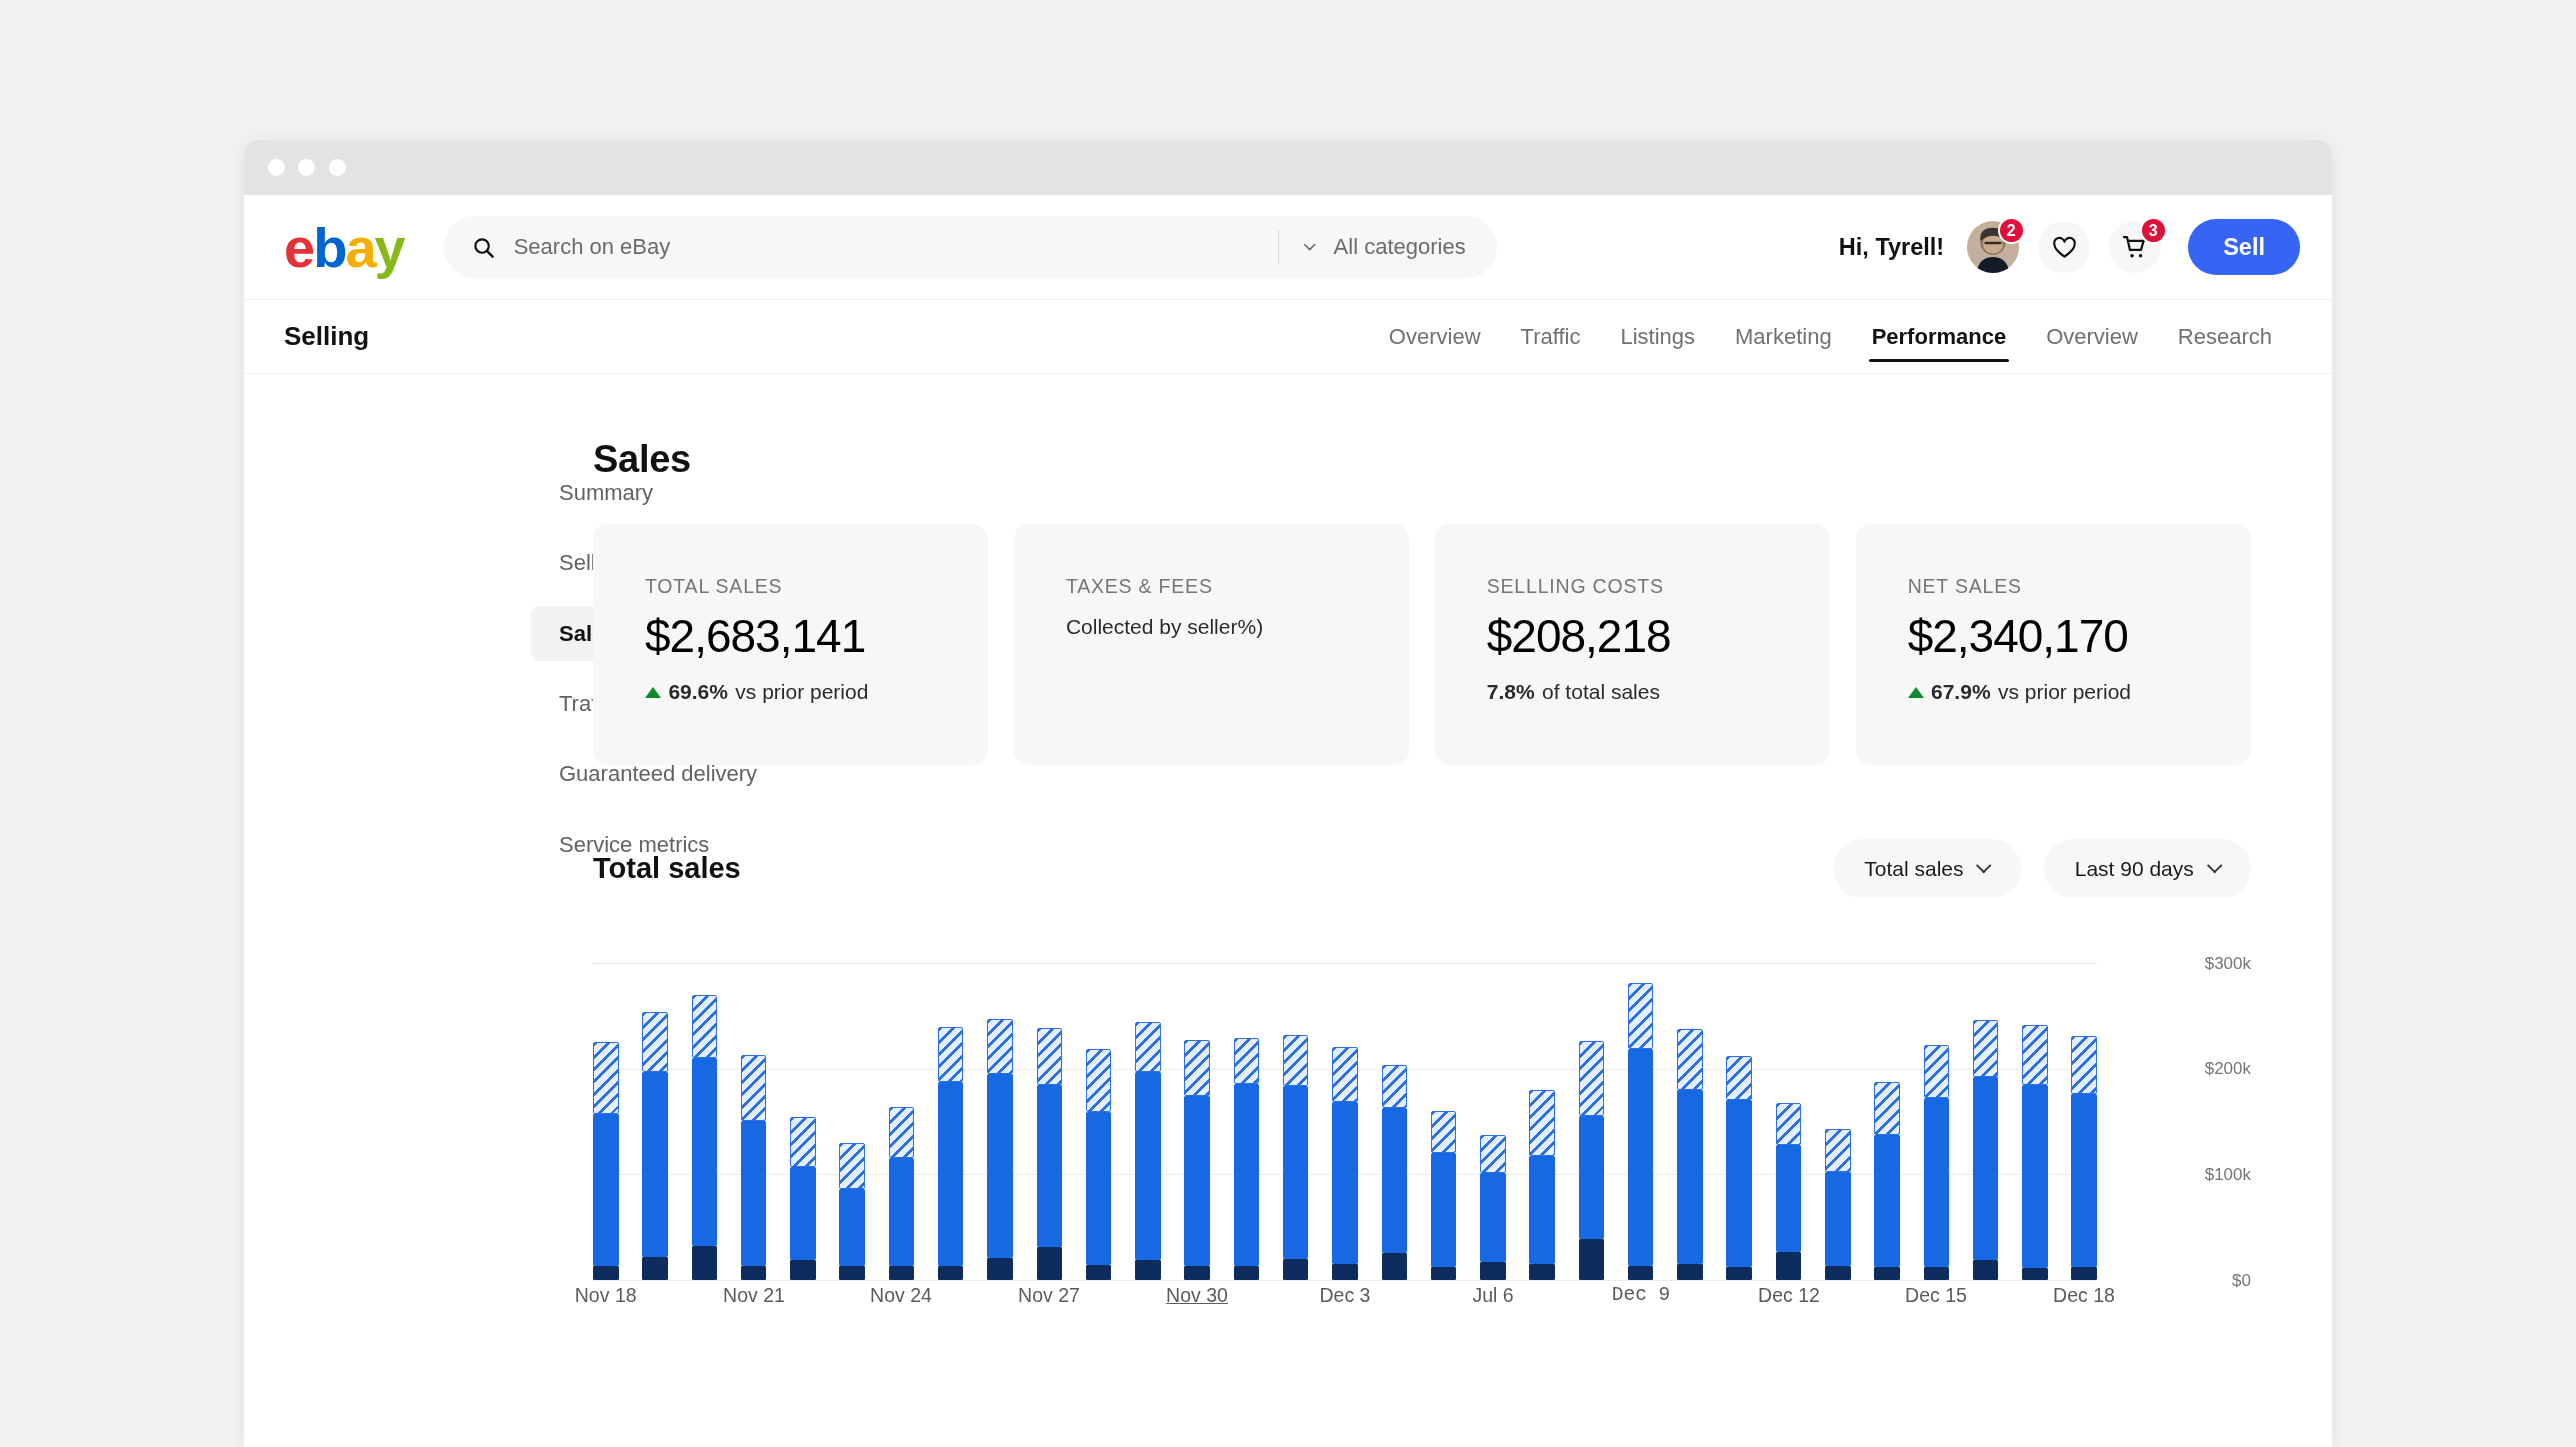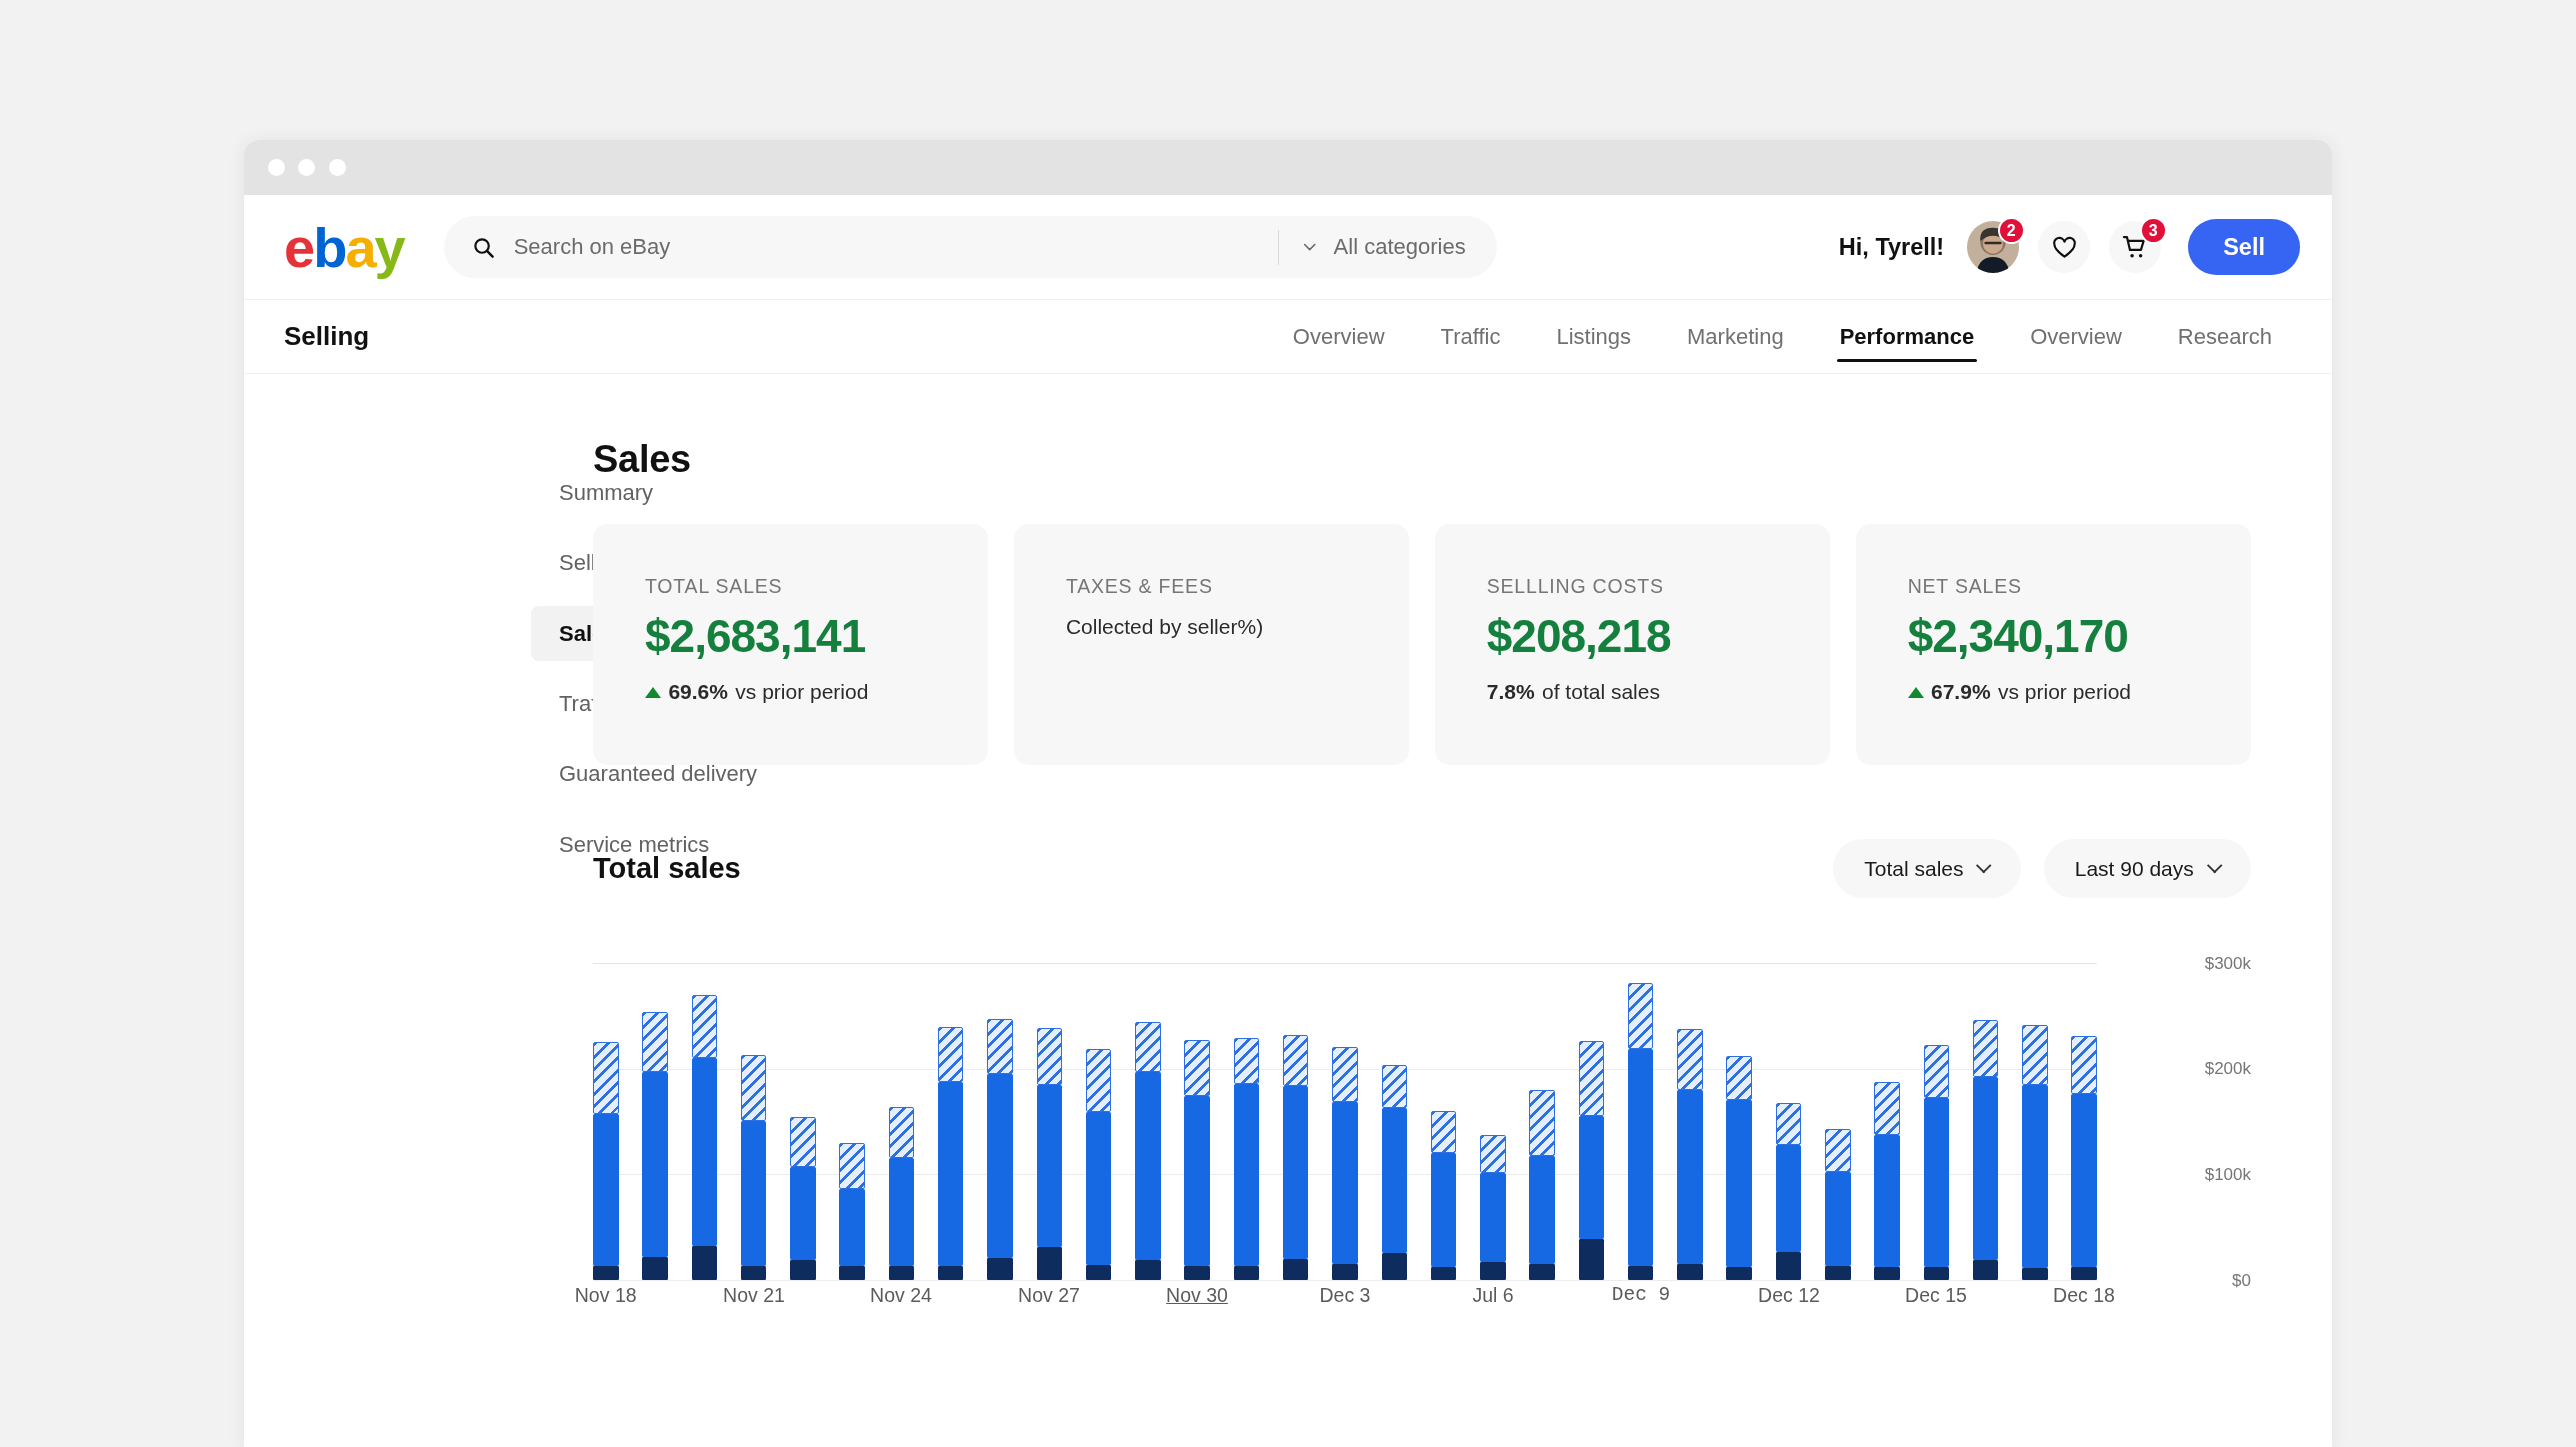--- a/index.html
+++ b/index.html
@@ -71,21 +71,21 @@
     display:flex; align-items:center; justify-content:center;
   }
 
   
   #nav-row {
     height:74px; display:flex; align-items:center;
     padding:0 40px 0 40px; background:#fff;
     border-bottom:0.7px solid #f0f0f0;
   }
   #selling-title { font-size:26px; font-weight:700; color:#111; }
-  #tabs { margin-left:auto; display:flex; align-items:flex-start; gap:16px; height:100%; }
+  #tabs { margin-left:auto; display:flex; align-items:flex-start; gap:0; height:100%; }
   .tab {
     font-size:22px; color:#707070; padding:0 20px;
     height:100%; display:flex; align-items:center; position:relative;
   }
   .tab.active { color:#111; font-weight:700; }
   .tab.active::after {
     content:""; position:absolute; left:17.4px; right:17.4px; bottom:10.7px;
     height:3.4px; background:#111; border-radius:2px;
   }
 
@@ -102,21 +102,21 @@
   #main { flex:1; padding:64px 81px 0 0; }
   #page-title { font-size:38px; font-weight:700; color:#111; letter-spacing:-0.3px; }
 
   
   #cards { display:flex; gap:25.5px; margin-top:43px; }
   .card {
     flex:1; background:#f7f7f7; border-radius:14.8px;
     padding:51px 0 0 52px; height:241px;
   }
   .card-label { font-size:19.5px; color:#767676; letter-spacing:0.8px; }
-  .card-value { font-size:46px; font-weight:700; color:#15803d; margin-top:10.7px; letter-spacing:-1px; }
+  .card-value { font-size:46px; font-weight:400; color:#000000; margin-top:10.7px; letter-spacing:-1px; }
   .card-sub { font-size:21px; color:#2b2b2b; margin-top:17.4px; display:flex; align-items:center; gap:7.4px; }
   .tri { width:0;height:0;border-left:8px solid transparent;border-right:8px solid transparent;
          border-bottom:11.4px solid #108a2e; }
   .card-sub b { font-weight:700; }
 
   
   #chart-head { display:flex; align-items:center; margin-top:74px; }
   #chart-title { font-size:29px; font-weight:700; color:#111; }
   #chart-controls { margin-left:auto; display:flex; gap:23px; }
   .pill {

